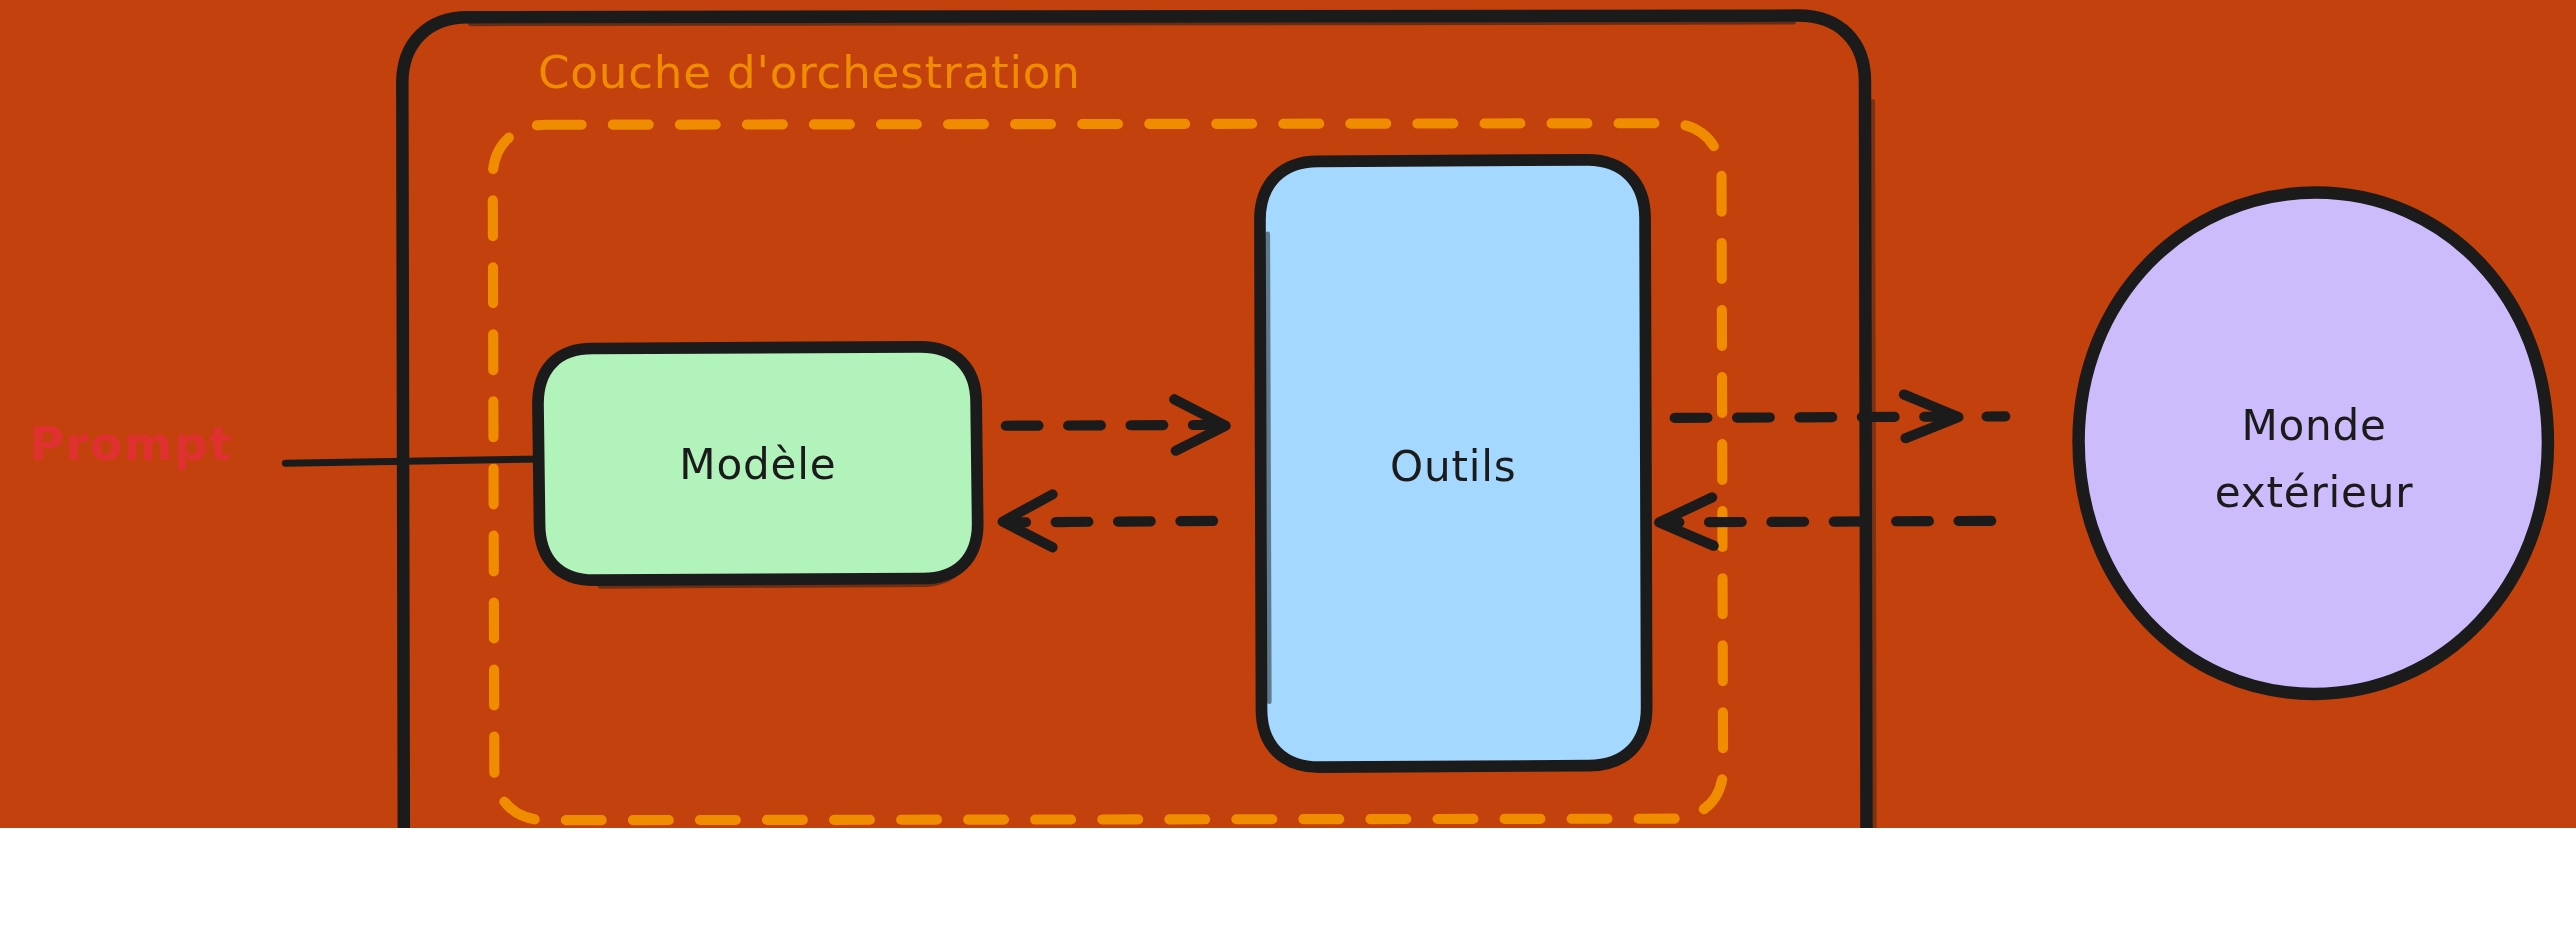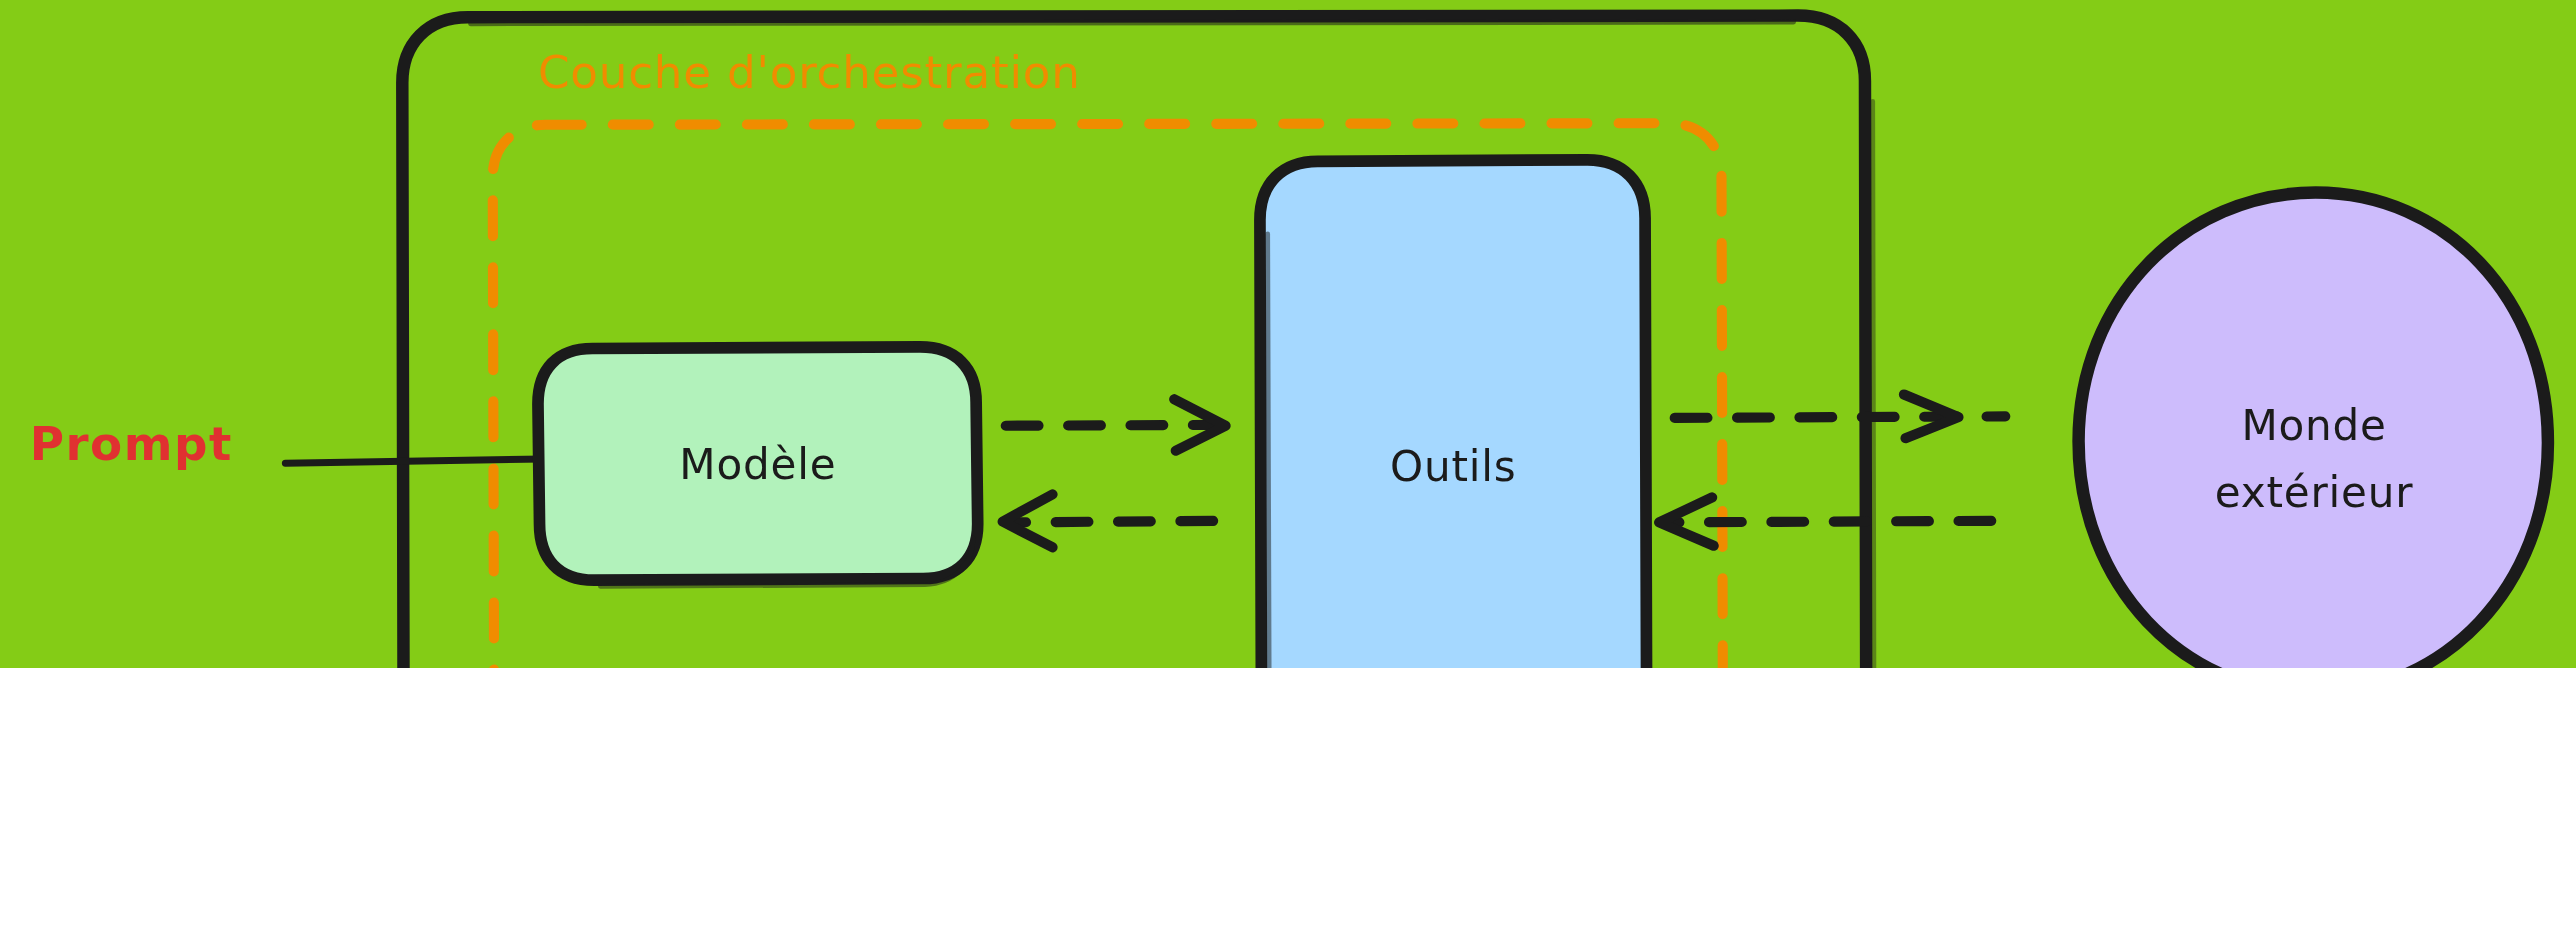--- a/index.html
+++ b/index.html
@@ -6,22 +6,22 @@
     margin: 0;
     padding: 0;
     background: #ffffff;
   }
   body {
     font-family: "DejaVu Sans", sans-serif;
   }
   #canvas {
     position: relative;
     width: 2576px;
-    height: 668px;
-    background: #84cc16;
+    height: 828px;
+    background: #c2410c;
     overflow: hidden;
   }
   svg.diagram {
     position: absolute;
     left: 0;
     top: 0;
     width: 2576px;
     height: 952px;
     display: block;
   }

